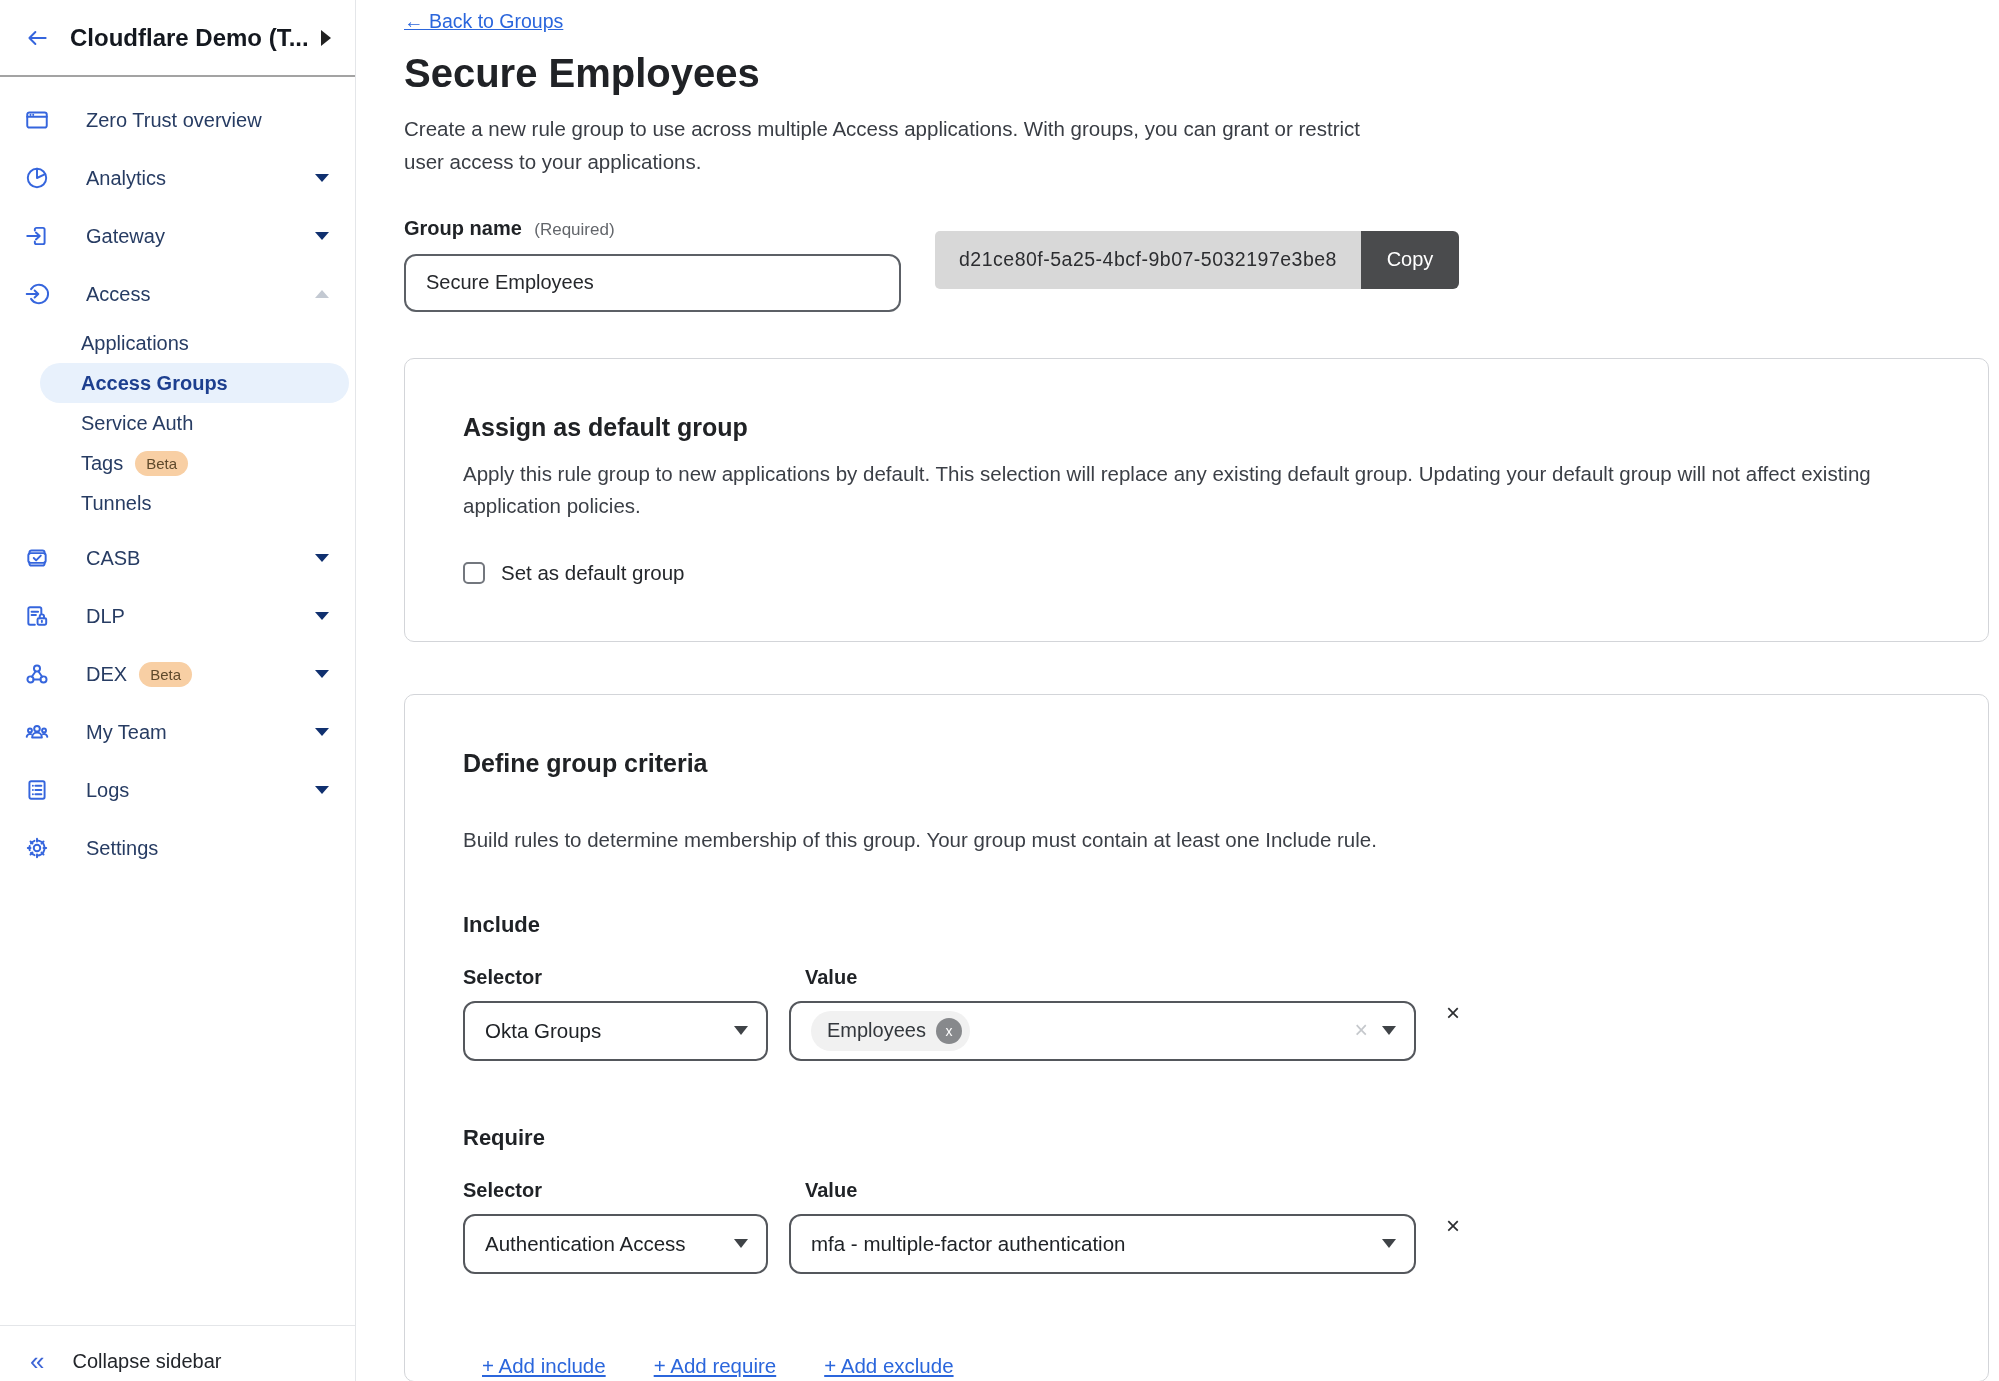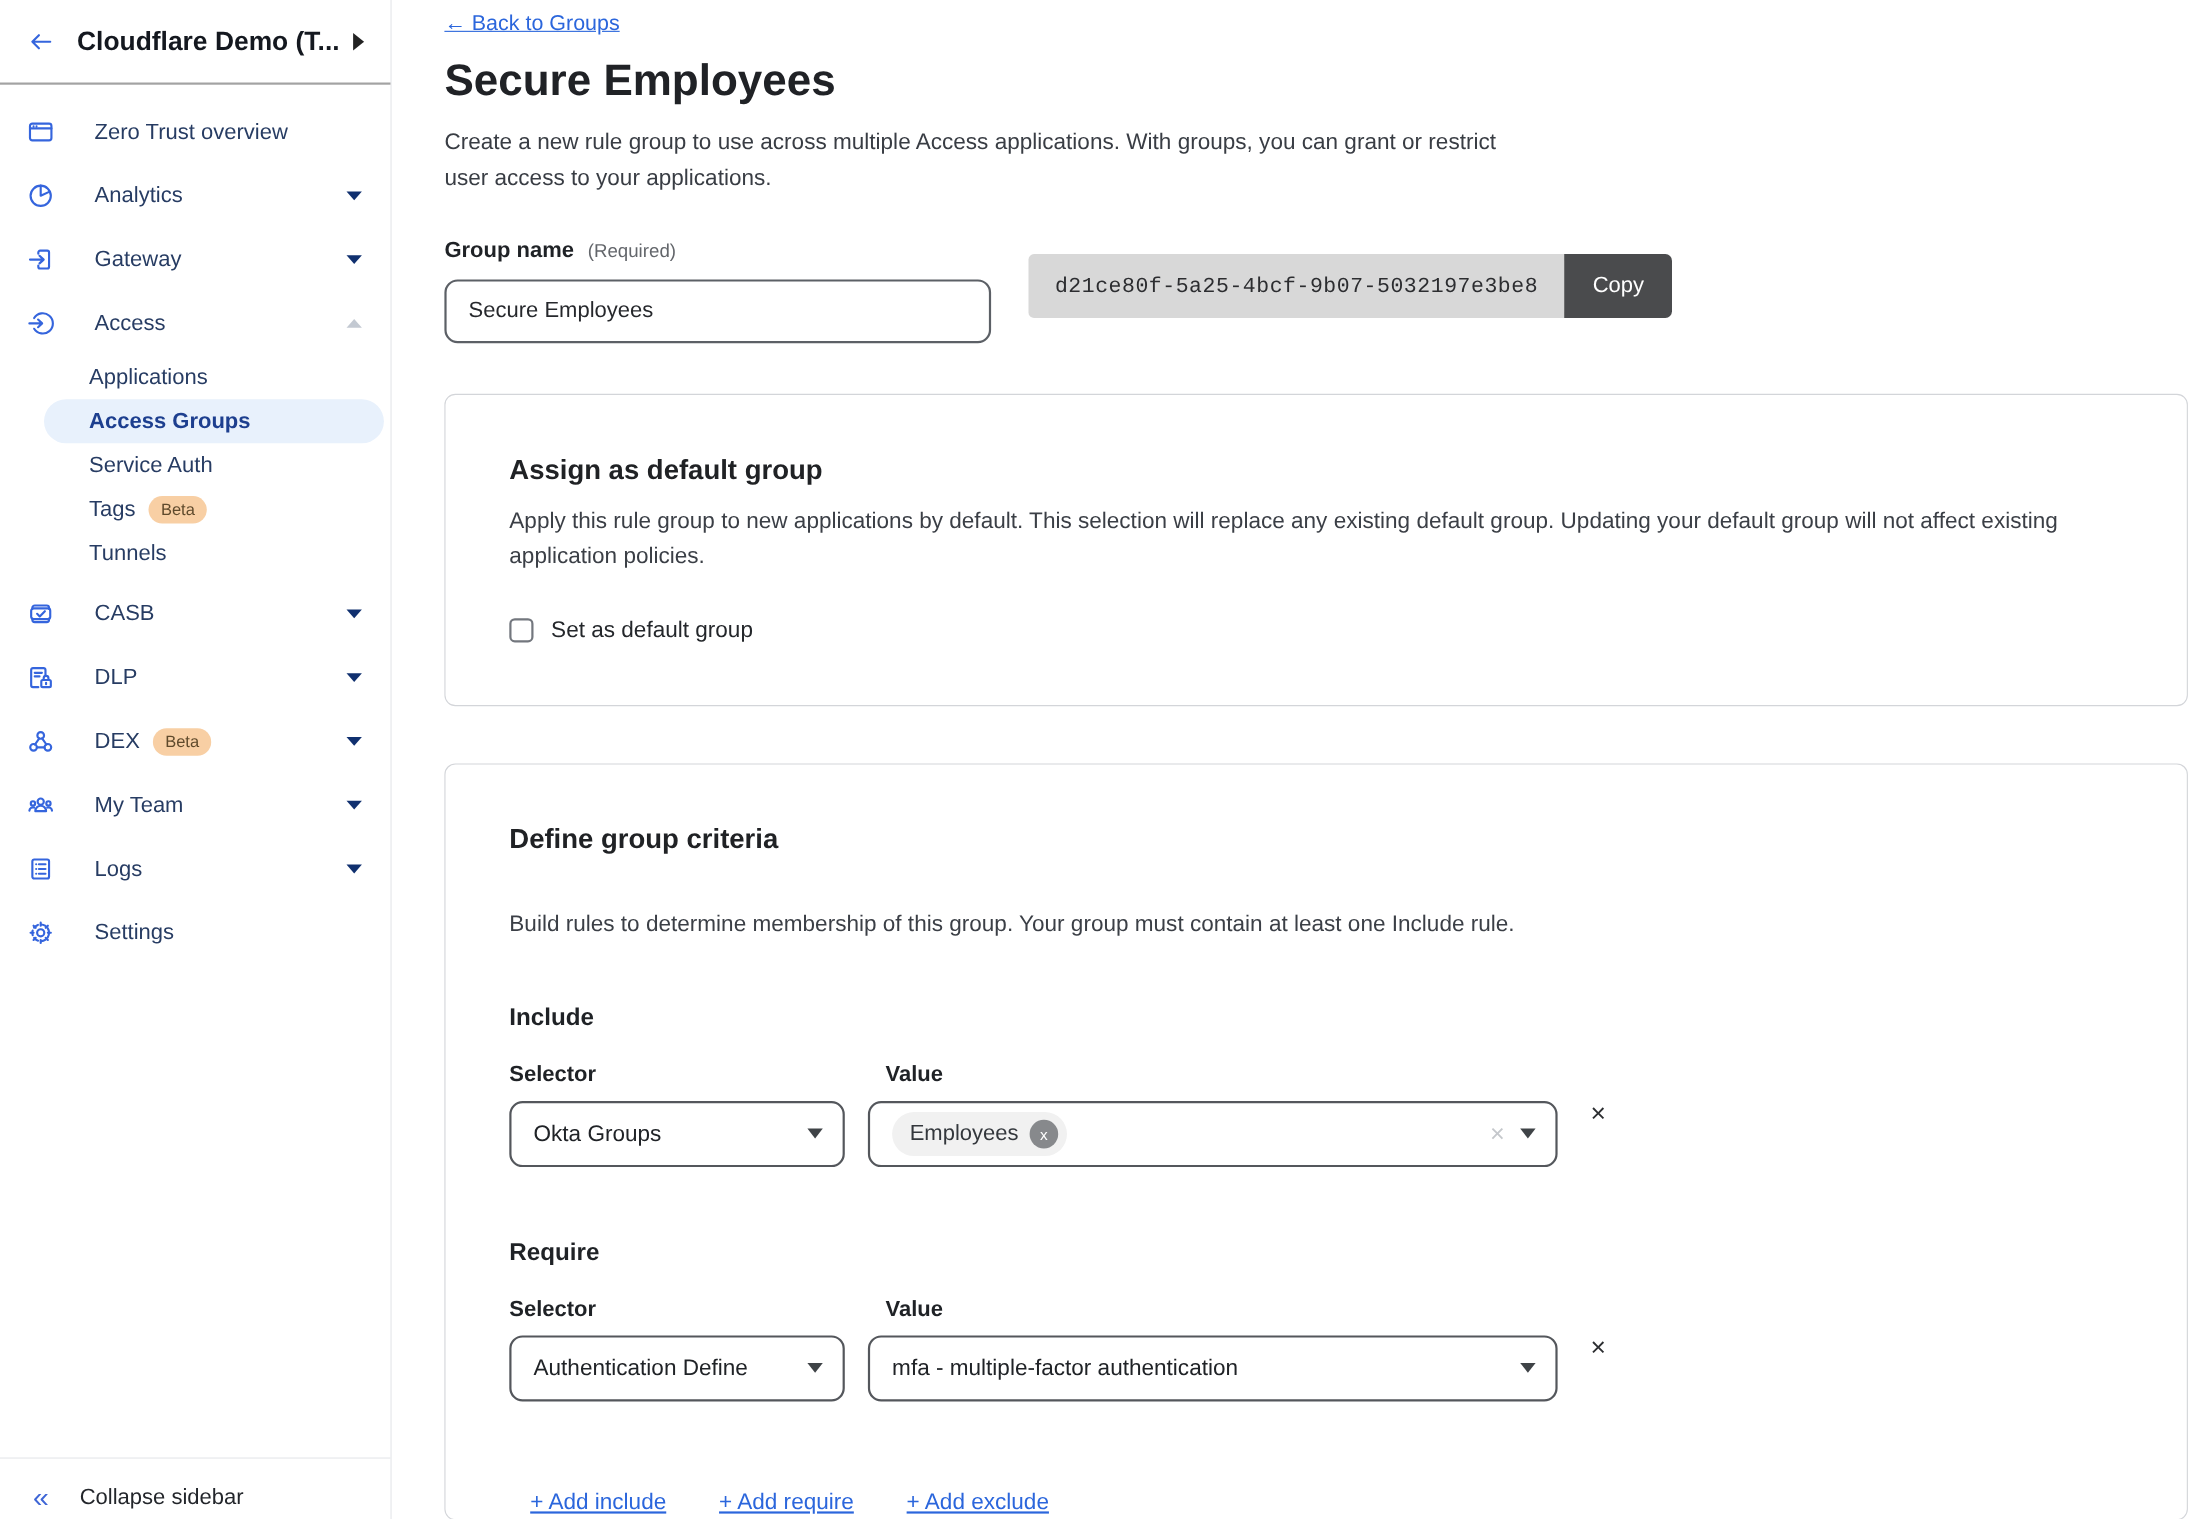--- a/index.html
+++ b/index.html
@@ -47,21 +47,21 @@
 
   .form-row { margin-top:38px; display:flex; }
   .field-label { font-size:20px; font-weight:700; color:#1f2226; }
   .req { font-size:17px; font-weight:400; color:#63666b; margin-left:8px; }
   .name-field { width:497px; }
   .name-input { margin-top:14px; width:100%; height:58px; border:2px solid #5c6066;
     border-radius:12px; padding:0 20px; font-size:20px; color:#26282c;
     font-family:"Liberation Sans", sans-serif; background:#fff; }
   .id-field { margin-left:34px; }
   .idbox { margin-top:14px; display:flex; height:58px; }
-  .idcode { background:#d8d8d8; color:#2c2d30; font-family:Liberation Mono, monospace;
+  .idcode { background:#d8d8d8; color:#2c2d30; font-family:Liberation Sans, sans-serif;
     font-size:19.5px; letter-spacing:0.5px; display:flex; align-items:center;
     padding:12px 24px; border-radius:5px 0 0 5px; }
   .copybtn { width:98px; background:#4a4b4d; color:#fff; font-size:20px; border:none;
     border-radius:0 6px 6px 0; cursor:pointer; font-family:"Liberation Sans", sans-serif; }
 
   .card { width:1585px; border:1.5px solid #d3d5d9; border-radius:10px; background:#fff;
     padding:54px 58px 0 58px; overflow:hidden; }
   .card-default { margin-top:46px; height:284px; }
   .card-criteria { margin-top:52px; height:688px; }
   .card h2 { font-size:25px; font-weight:700; color:#202225; }
@@ -330,21 +330,21 @@
         <span class="row-remove">×</span>
       </div>
 
       <h3 class="rule-heading require">Require</h3>
       <div class="labels-row">
         <span class="collabel sel">Selector</span>
         <span class="collabel">Value</span>
       </div>
       <div class="rule-row">
         <div class="ctrl ctrl-selector">
-          <span class="ctext">Authentication Define</span>
+          <span class="ctext">Authentication Access</span>
           <span class="dd-caret"></span>
         </div>
         <div class="ctrl ctrl-value">
           <span class="ctext">mfa - multiple-factor authentication</span>
           <span class="dd-caret" style="margin-left:auto;"></span>
         </div>
         <span class="row-remove">×</span>
       </div>
 
       <div class="add-links">

